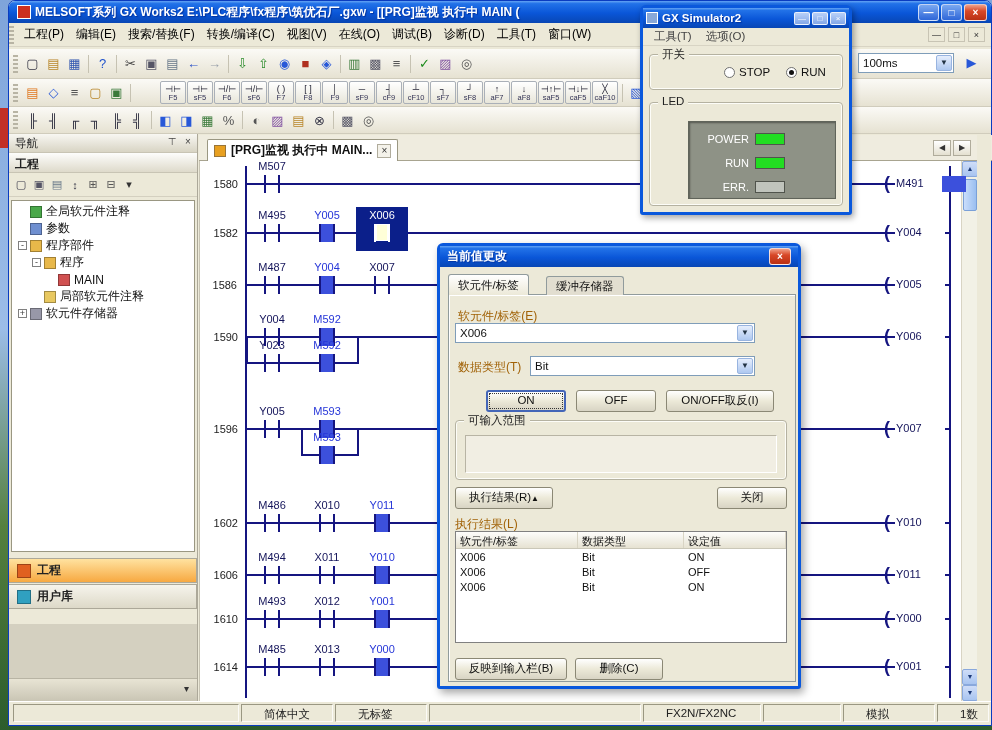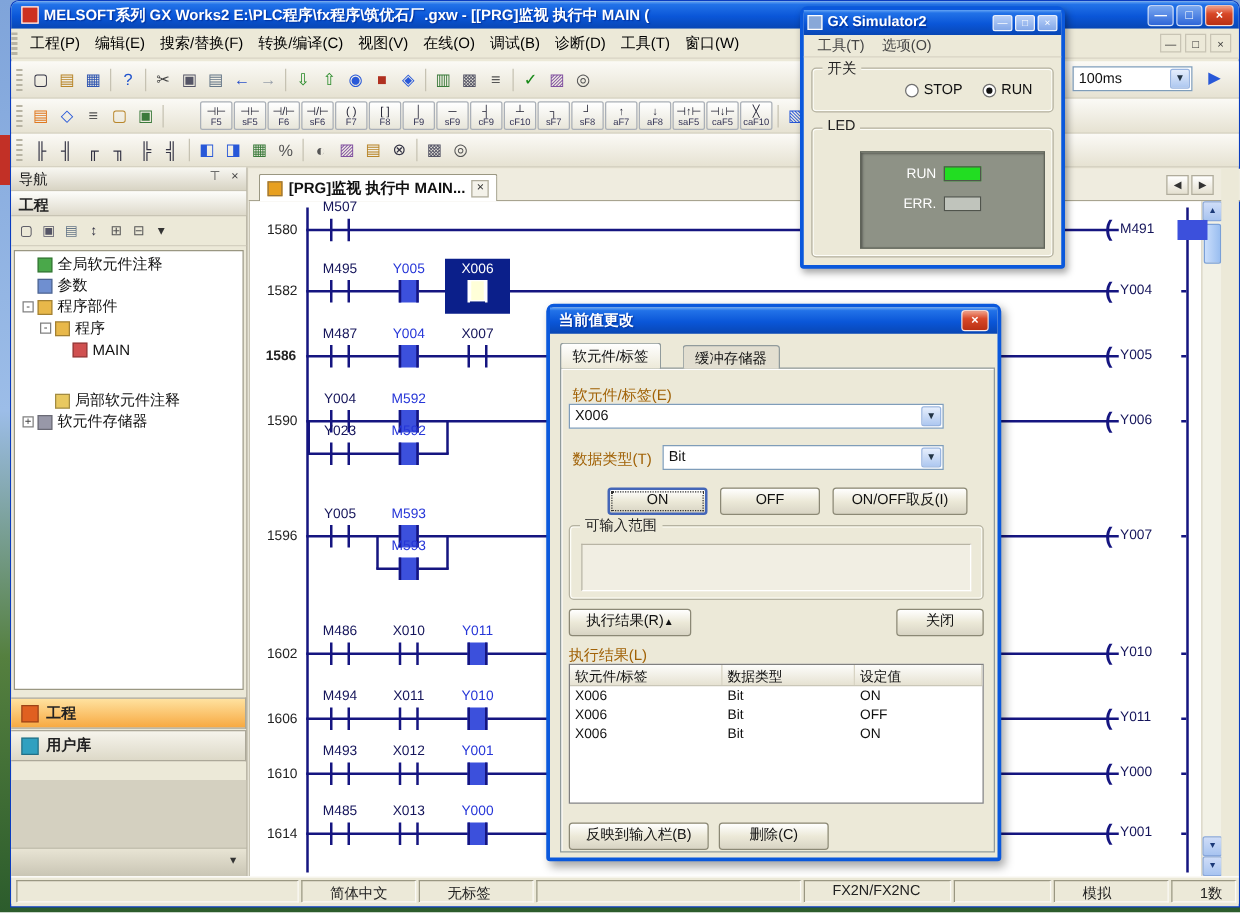--- a/index.html
+++ b/index.html
@@ -405,21 +405,21 @@
           <div class="tree-row" style="padding-left: 20px;">
             <span class="expander">-</span>
             <span class="tree-icon" style="background: rgb(232, 184, 74);"></span>
             <span class="tree-label">程序</span>
           </div>
           <div class="tree-row" style="padding-left: 34px;">
             <span class="exp-space"></span>
             <span class="tree-icon" style="background: rgb(208, 80, 80);"></span>
             <span class="tree-label">MAIN</span>
           </div>
-          <div class="tree-row" style="padding-left: 20px; margin-top: 24px;">
+          <div class="tree-row" style="padding-left: 20px;">
             <span class="exp-space"></span>
             <span class="tree-icon" style="background: rgb(232, 200, 96);"></span>
             <span class="tree-label">局部软元件注释</span>
           </div>
           <div class="tree-row" style="padding-left: 6px;">
             <span class="expander">+</span>
             <span class="tree-icon" style="background: rgb(152, 152, 168);"></span>
             <span class="tree-label">软元件存储器</span>
           </div>
         </div>
@@ -489,21 +489,21 @@
       <div class="lad-bar" style="left: 319px; top: 224px; width: 2px; height: 18px;"></div>
       <div class="lad-bar" style="left: 333px; top: 224px; width: 2px; height: 18px;"></div>
       <div class="lad-label" style="left: 300px; top: 209px; width: 54px; height: 12px; color: rgb(38, 54, 216);">Y005</div>
       <div class="lad-cell" style="left: 356px; top: 207px; width: 52px; height: 44px;"></div>
       <div class="lad-cursor" style="left: 376px; top: 224px; width: 12px; height: 17px;"></div>
       <div class="lad-bar" style="left: 374px; top: 224px; width: 2px; height: 18px; background: rgb(255, 255, 255);"></div>
       <div class="lad-bar" style="left: 388px; top: 224px; width: 2px; height: 18px; background: rgb(255, 255, 255);"></div>
       <div class="lad-label" style="left: 355px; top: 209px; width: 54px; height: 12px; color: rgb(255, 255, 255);">X006</div>
       <div class="coil-paren" style="left: 884px; top: 222px; width: 12px; height: 22px;">(</div>
       <div class="coil-label" style="left: 895px; top: 225px; width: 50px; height: 15px;">Y004</div>
-      <div class="rung-num" style="left: 199px; top: 279px; width: 38px; height: 12px; font-weight: bold;">1586</div>
+      <div class="rung-num" style="left: 199px; top: 279px; width: 38px; height: 12px;">1586</div>
       <div class="wire" style="left: 245px; top: 284px; width: 704px; height: 2px;"></div>
       <div class="lad-bar" style="left: 264px; top: 276px; width: 2px; height: 18px;"></div>
       <div class="lad-bar" style="left: 278px; top: 276px; width: 2px; height: 18px;"></div>
       <div class="lad-label" style="left: 245px; top: 261px; width: 54px; height: 12px;">M487</div>
       <div class="lad-fill" style="left: 319px; top: 276px; width: 16px; height: 18px;"></div>
       <div class="lad-bar" style="left: 319px; top: 276px; width: 2px; height: 18px;"></div>
       <div class="lad-bar" style="left: 333px; top: 276px; width: 2px; height: 18px;"></div>
       <div class="lad-label" style="left: 300px; top: 261px; width: 54px; height: 12px; color: rgb(38, 54, 216);">Y004</div>
       <div class="lad-bar" style="left: 374px; top: 276px; width: 2px; height: 18px;"></div>
       <div class="lad-bar" style="left: 388px; top: 276px; width: 2px; height: 18px;"></div>
@@ -627,20 +627,24 @@
       </label>
       <label class="radio" style="left:136px">
         <span class="rb on"></span>
         <span>RUN</span>
       </label>
     </div>
     <div class="groupbox sim-led">
       <span class="group-label">LED</span>
       <div class="led-panel" id="led-rows">
           <div class="led-row">
+            <span class="led-label">POWER</span>
+            <span class="led-light" style="background: rgb(34, 221, 34);"></span>
+          </div>
+          <div class="led-row">
             <span class="led-label">RUN</span>
             <span class="led-light" style="background: rgb(34, 221, 34);"></span>
           </div>
           <div class="led-row">
             <span class="led-label">ERR.</span>
             <span class="led-light" style="background: rgb(192, 196, 188);"></span>
           </div>
         </div>
     </div>
   </div>

